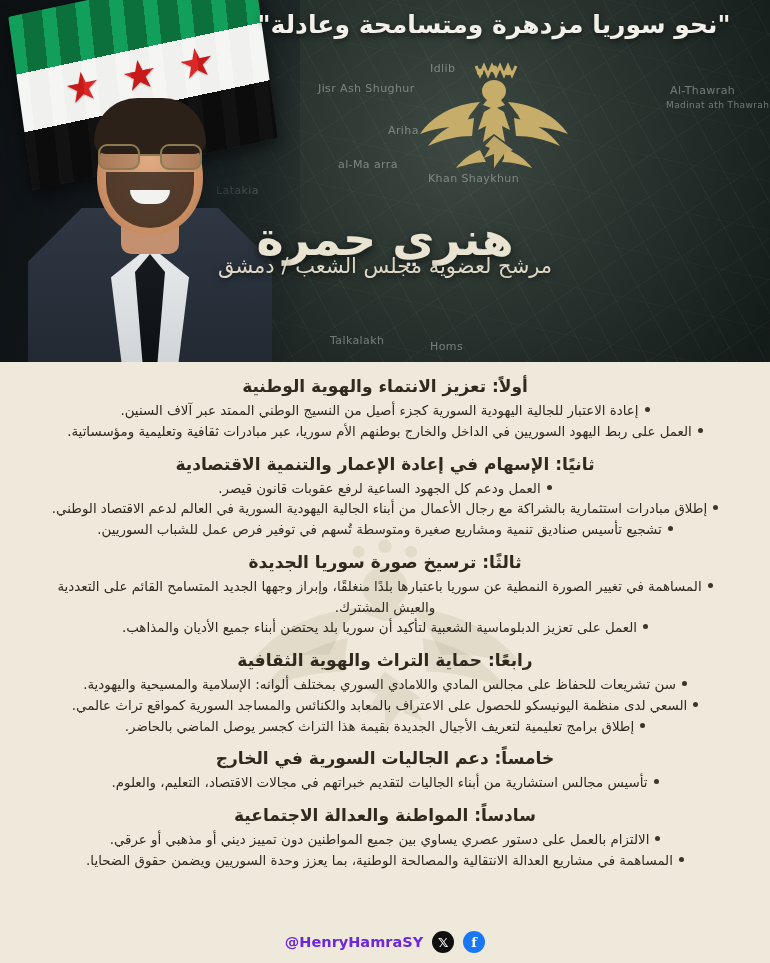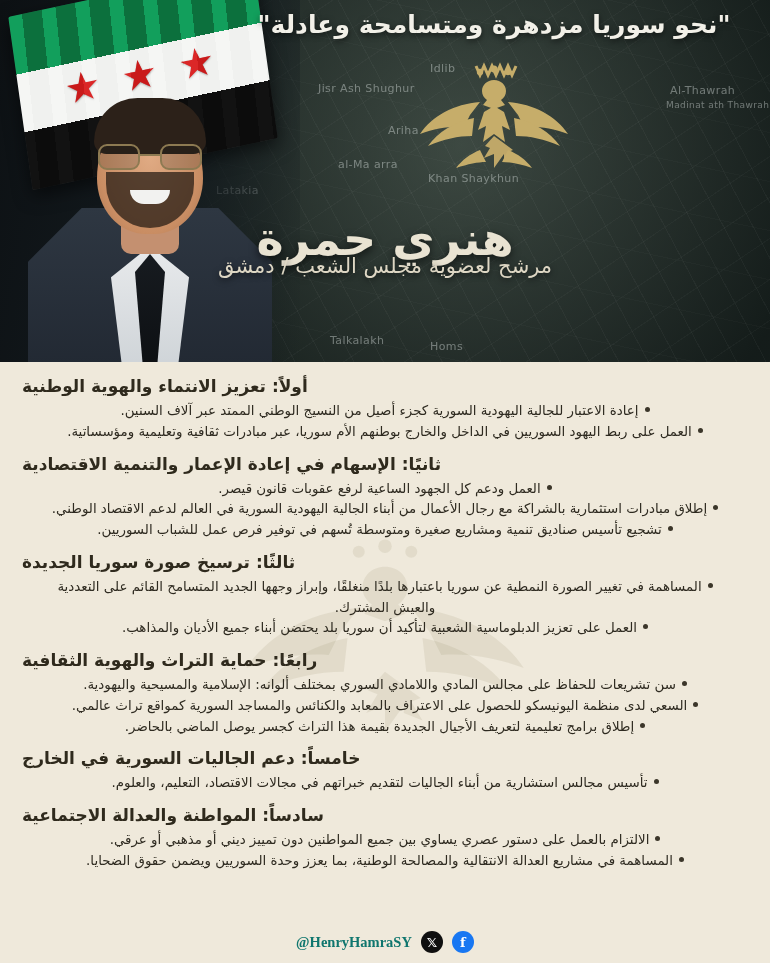--- a/index.html
+++ b/index.html
@@ -209,21 +209,21 @@
   .watermark {
     position: absolute;
     left: 50%; top: 46%;
     transform: translate(-50%,-50%);
     width: 300px; height: 230px;
     color: rgba(140,128,96,0.13);
     pointer-events: none;
   }
   .section { position: relative; margin-bottom: 11px; }
   .sec-title {
-    text-align: left;
+    text-align: center;
     font-size: 17px;
     font-weight: bold;
     color: #2f2a1d;
     margin-bottom: 5px;
   }
   .bullet {
     position: relative;
     text-align: center;
     font-size: 13.4px;
     color: #2e2a20;
@@ -247,22 +247,21 @@
     right: 0; width: 770px;
     display: flex;
     align-items: center;
     justify-content: center;
     gap: 9px;
     direction: ltr;
   }
   .handle {
     font-size: 14.5px;
     font-weight: bold;
-    color: #0f766e;
-    font-family: Liberation Serif, serif;
+    color: #6d28d9;
   }
   .soc {
     width: 22px; height: 22px;
     border-radius: 50%;
     background: #0f0f0f;
     color: #fff;
     display: flex; align-items: center; justify-content: center;
     font-size: 13px; font-weight: bold;
   }
   .soc.fb { background: #1877f2; font-family: "DejaVu Serif", serif; }

